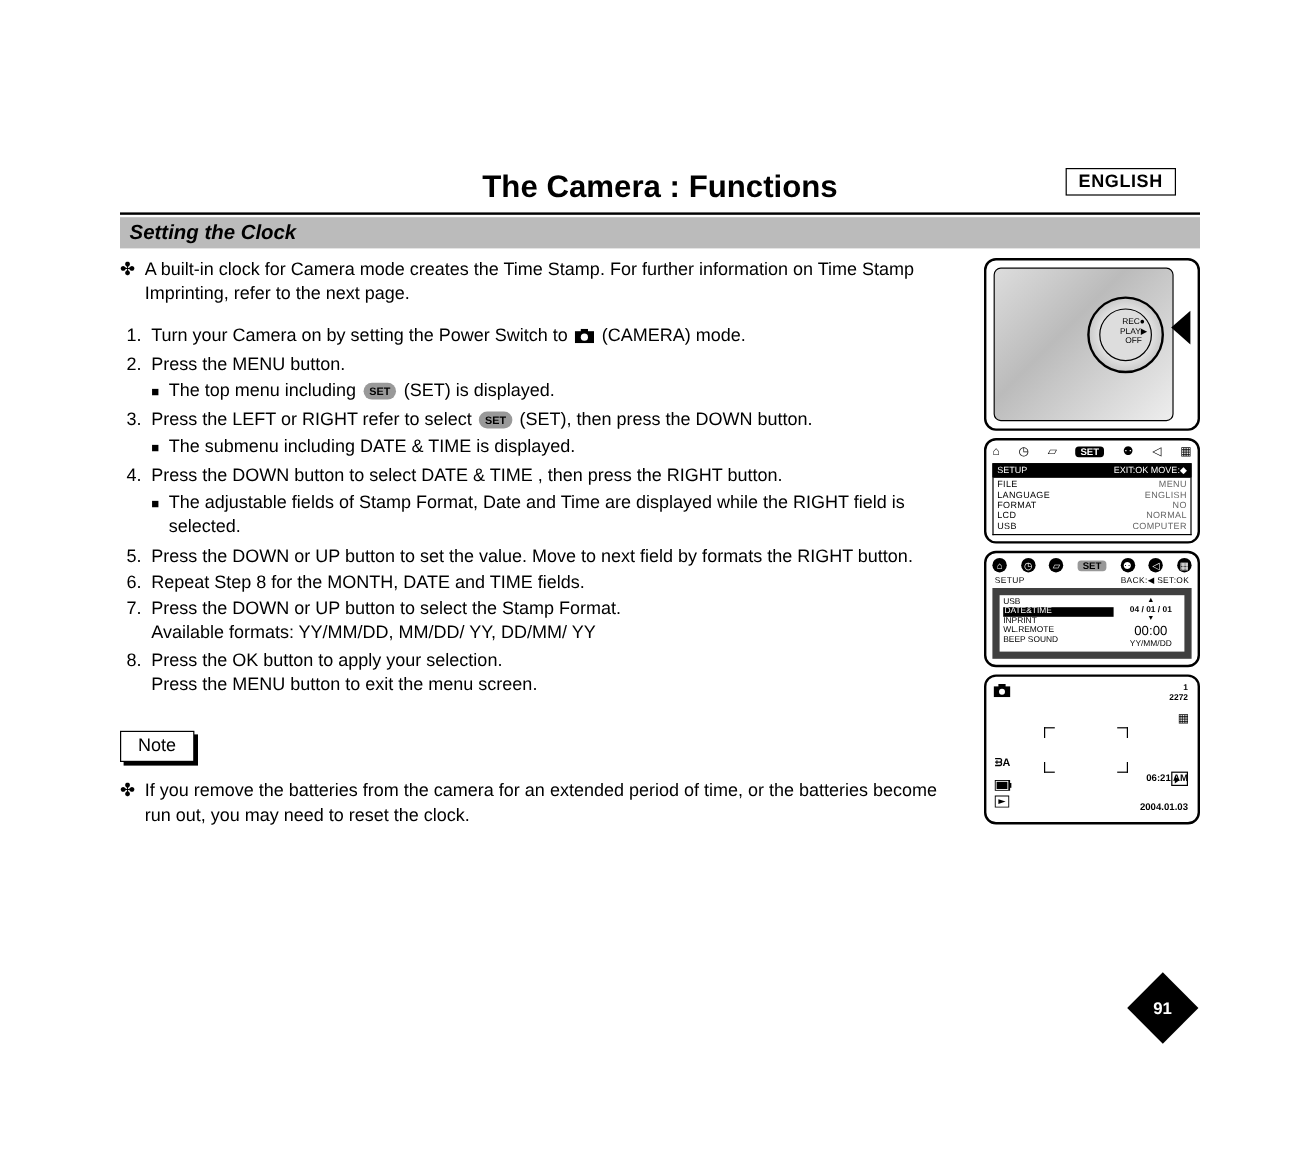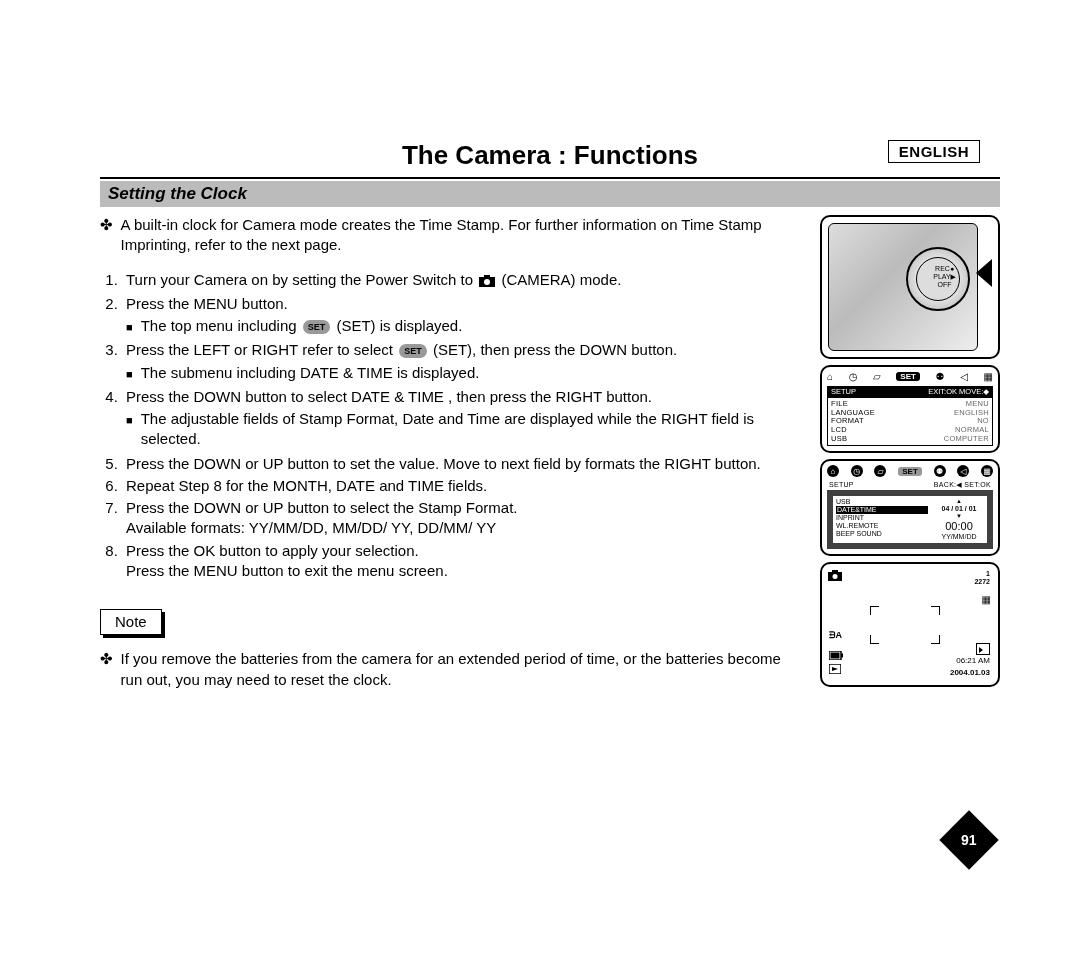--- a/index.html
+++ b/index.html
@@ -218,21 +218,21 @@
   .s3-corners{
     position:absolute; top:42px; left:48px; width:70px; height:38px;
   }
   .s3-corners span{position:absolute;border:1.5px solid #000;width:8px;height:8px;}
   .s3-corners .tl{top:0;left:0;border-right:none;border-bottom:none;}
   .s3-corners .tr{top:0;right:0;border-left:none;border-bottom:none;}
   .s3-corners .bl{bottom:0;left:0;border-right:none;border-top:none;}
   .s3-corners .br{bottom:0;right:0;border-left:none;border-top:none;}
   .s3-batt{position:absolute;bottom:22px;left:7px;font-size:10px;}
   .s3-card{position:absolute;bottom:8px;left:7px;font-size:10px;}
-  .s3-time{position:absolute;bottom:20px;right:8px;font-size:8px;font-weight:normal;}
+  .s3-time{position:absolute;bottom:32px;right:8px;font-size:8px;font-weight:bold;}
   .s3-date{position:absolute;bottom:8px;right:8px;font-size:8px;font-weight:bold;}
   .s3-thumb{position:absolute;bottom:30px;right:8px;width:12px;height:10px;border:1.5px solid #000;}
   .s3-thumb::after{content:"";position:absolute;left:2px;top:3px;width:0;height:0;border-left:4px solid #000;border-top:3px solid transparent;border-bottom:3px solid transparent;}
 
   .page-num-diamond {
     position: absolute;
     bottom: 110px;
     right: 90px;
     width: 42px; height: 42px;
     background: #000;

